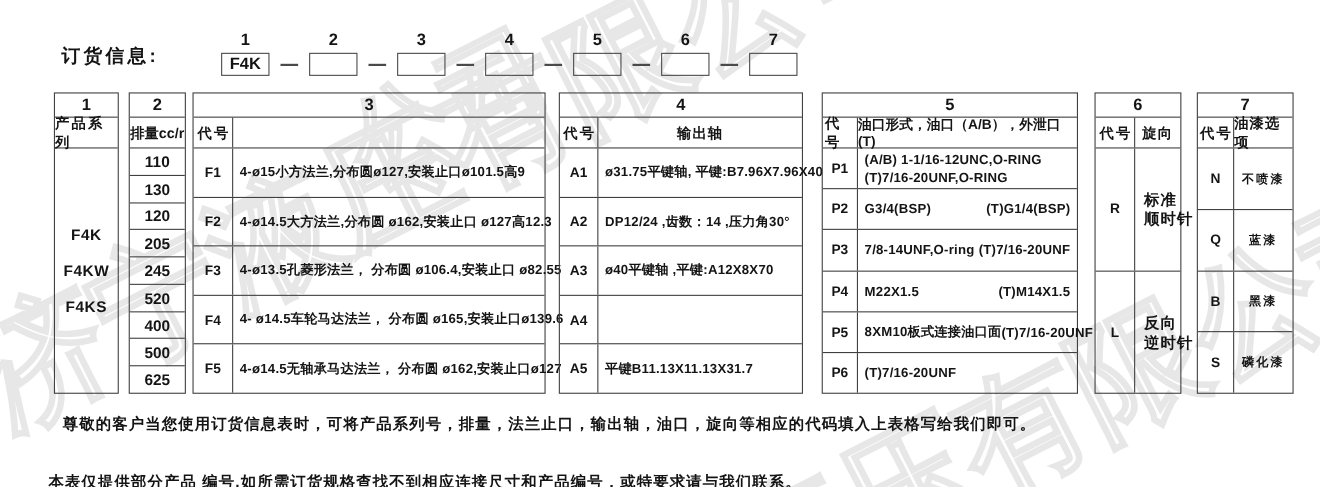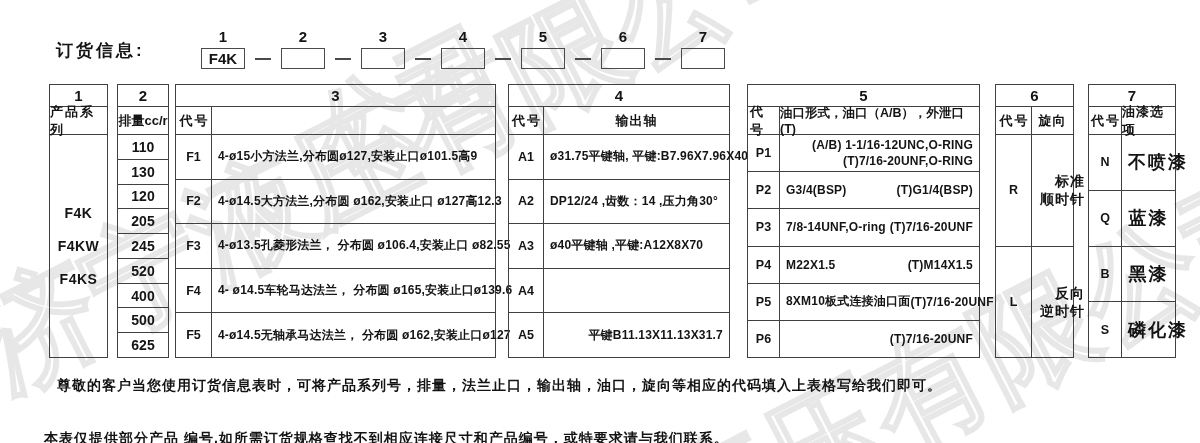--- a/index.html
+++ b/index.html
@@ -76,21 +76,21 @@
   .code{
     border-right:1.2px solid var(--line);
     display:flex;align-items:center;justify-content:center;
     font-size:12.5px;font-weight:bold;flex:0 0 auto;
   }
   .desc{
     flex:1;display:flex;align-items:center;
     padding:0 6px;font-size:12px;font-weight:bold;
     white-space:nowrap;letter-spacing:0.2px;
   }
-  .desc.col{flex-direction:column;justify-content:center;align-items:flex-end;line-height:16px;}
+  .desc.col{flex-direction:column;justify-content:center;align-items:flex-start;line-height:16px;}
   .desc .l-left{text-align:left;}
   .desc .l-right{text-align:right;}
   .desc.split{justify-content:space-between;}
   
   .g1{left:49px;width:59px;}
   .g2{left:117px;width:52px;}
   .g3{left:175px;width:321px;}
   .g4{left:508px;width:222px;}
   .g5{left:747px;width:233px;}
   .g6{left:995px;width:79px;}
@@ -99,21 +99,21 @@
   .g4 .code{width:35px;}
   .g5 .code{width:32px;}
   .g6 .code{width:36px;}
   .g7 .code{width:33px;}
   .g1 .gbody{align-items:center;justify-content:center;gap:17px;}
   .g1 .series{font-size:14px;font-weight:bold;letter-spacing:0.5px;}
   .g2 .vrow{flex:1;display:flex;align-items:center;justify-content:center;font-size:14px;font-weight:bold;}
   .g2 .vrow + .vrow{border-top:1.2px solid var(--line);}
   .g5 .desc-h{font-size:12.5px;letter-spacing:0;}
   .g6 .desc.col{padding-left:8px;line-height:18px;font-size:14px;letter-spacing:1px;}
-  .g7 .desc{justify-content:center;letter-spacing:2px;font-size:18px;}
+  .g7 .desc{justify-content:center;letter-spacing:2px;font-size:11px;}
   
   .note{position:absolute;z-index:1;font-size:14px;font-weight:bold;letter-spacing:1px;white-space:nowrap;}
   .n1{left:57px;top:377px;}
   .n2{left:44px;top:409px;margin-top:21px;}
 </style>
 </head>
 <body>
 
 <div class="sheet">
 

